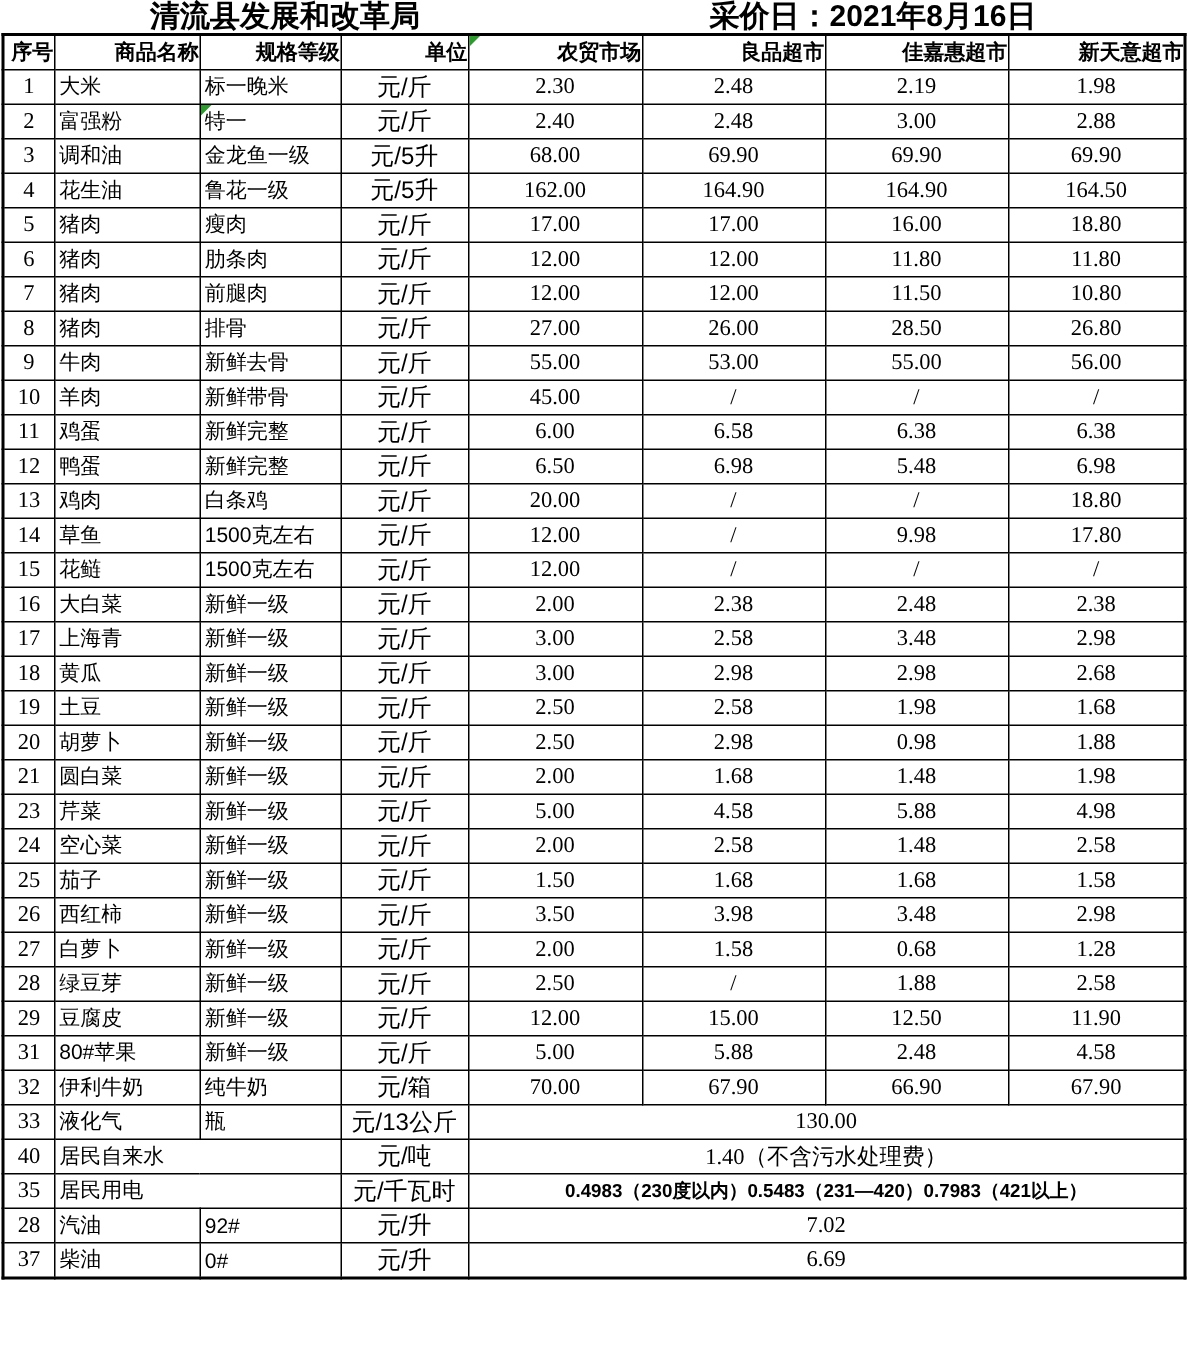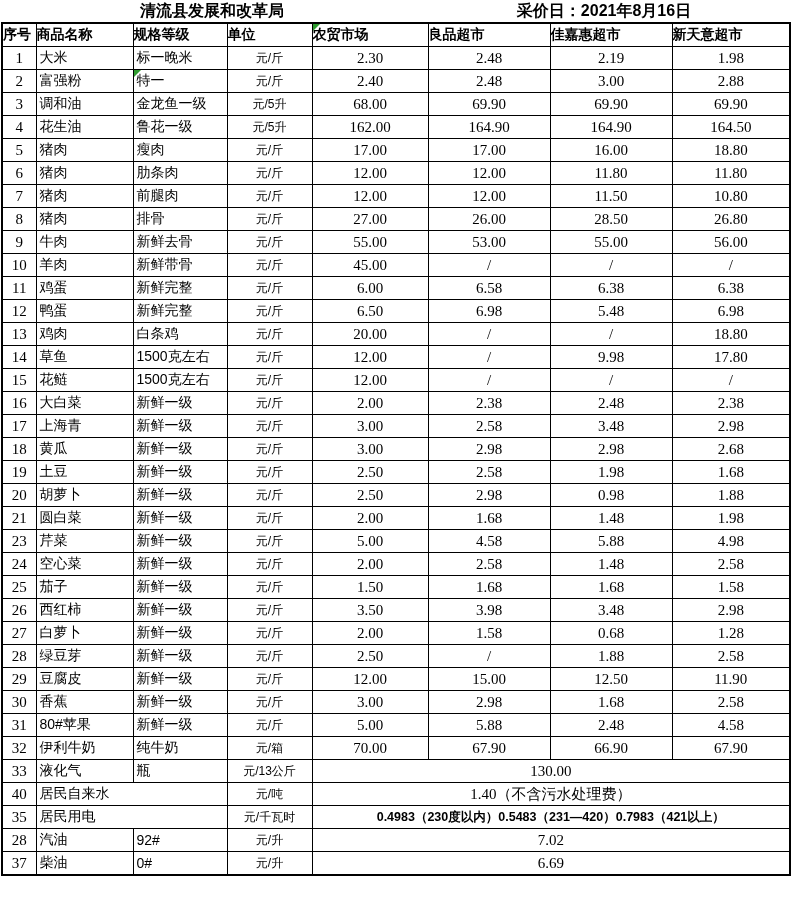--- a/index.html
+++ b/index.html
@@ -1,26 +1,26 @@
 <!DOCTYPE html>
 <html style="--tri-color: #2E9B2E;"><head>
 <meta charset="utf-8">
 <style>
   html,body{margin:0;padding:0;background:#FFFFFF;}
   body{width:792px;height:897px;overflow:hidden;font-family:"Liberation Sans",sans-serif;color:#000;}
   .titlebar{position:relative;height:22px;}
-  .title{position:absolute;top:1px;font-weight:bold;font-size:16px;line-height:20px;white-space:nowrap;margin-left:22px;}
+  .title{position:absolute;top:1px;font-weight:bold;font-size:20px;line-height:20px;white-space:nowrap;}
   .title-left{left:0;width:380px;text-align:center;}
   .title-right{left:392px;width:380px;text-align:center;}
   table{border-collapse:collapse;table-layout:fixed;margin-left:1px;border:2px solid #000;}
   th,td{border:1px solid #000;height:22px;padding:0;overflow:hidden;white-space:nowrap;vertical-align:middle;}
-  th{font-size:14px;font-weight:bold;text-align:left;position:relative;font-family:"Liberation Sans",sans-serif;}
+  th{font-size:14px;font-weight:bold;text-align:right;position:relative;font-family:"Liberation Sans",sans-serif;}
   td.c-no{text-align:center;font-family:"Liberation Serif","DejaVu Serif",serif;font-size:15px;}
   td.c-name,td.c-spec{text-align:left;padding-left:3px;font-size:14px;position:relative;}
-  td.c-unit{text-align:center;font-size:12px;}
+  td.c-unit{text-align:center;font-size:16px;}
   td.c-price{text-align:center;font-family:"Liberation Serif","DejaVu Serif",serif;font-size:15px;}
   td.c-small{font-family:"Liberation Sans",sans-serif;font-weight:bold;font-size:12.5px;}
   .tri{position:absolute;top:0;left:0;width:0;height:0;
        border-top:7px solid var(--tri-color,#2E9B2E);border-right:7px solid transparent;}
 </style>
 </head>
 <body>
 
 <div class="titlebar">
   <div class="title title-left">清流县发展和改革局</div>
@@ -325,30 +325,20 @@
         <td class="c-no">29</td>
         <td class="c-name">豆腐皮</td>
         <td class="c-spec">新鲜一级</td>
         <td class="c-unit">元/斤</td>
         <td class="c-price">12.00</td>
         <td class="c-price">15.00</td>
         <td class="c-price">12.50</td>
         <td class="c-price">11.90</td>
       </tr>
       <tr>
-        <td class="c-no">30</td>
-        <td class="c-name">香蕉</td>
-        <td class="c-spec">新鲜一级</td>
-        <td class="c-unit">元/斤</td>
-        <td class="c-price">3.00</td>
-        <td class="c-price">2.98</td>
-        <td class="c-price">1.68</td>
-        <td class="c-price">2.58</td>
-      </tr>
-      <tr>
         <td class="c-no">31</td>
         <td class="c-name">80#苹果</td>
         <td class="c-spec">新鲜一级</td>
         <td class="c-unit">元/斤</td>
         <td class="c-price">5.00</td>
         <td class="c-price">5.88</td>
         <td class="c-price">2.48</td>
         <td class="c-price">4.58</td>
       </tr>
       <tr>

